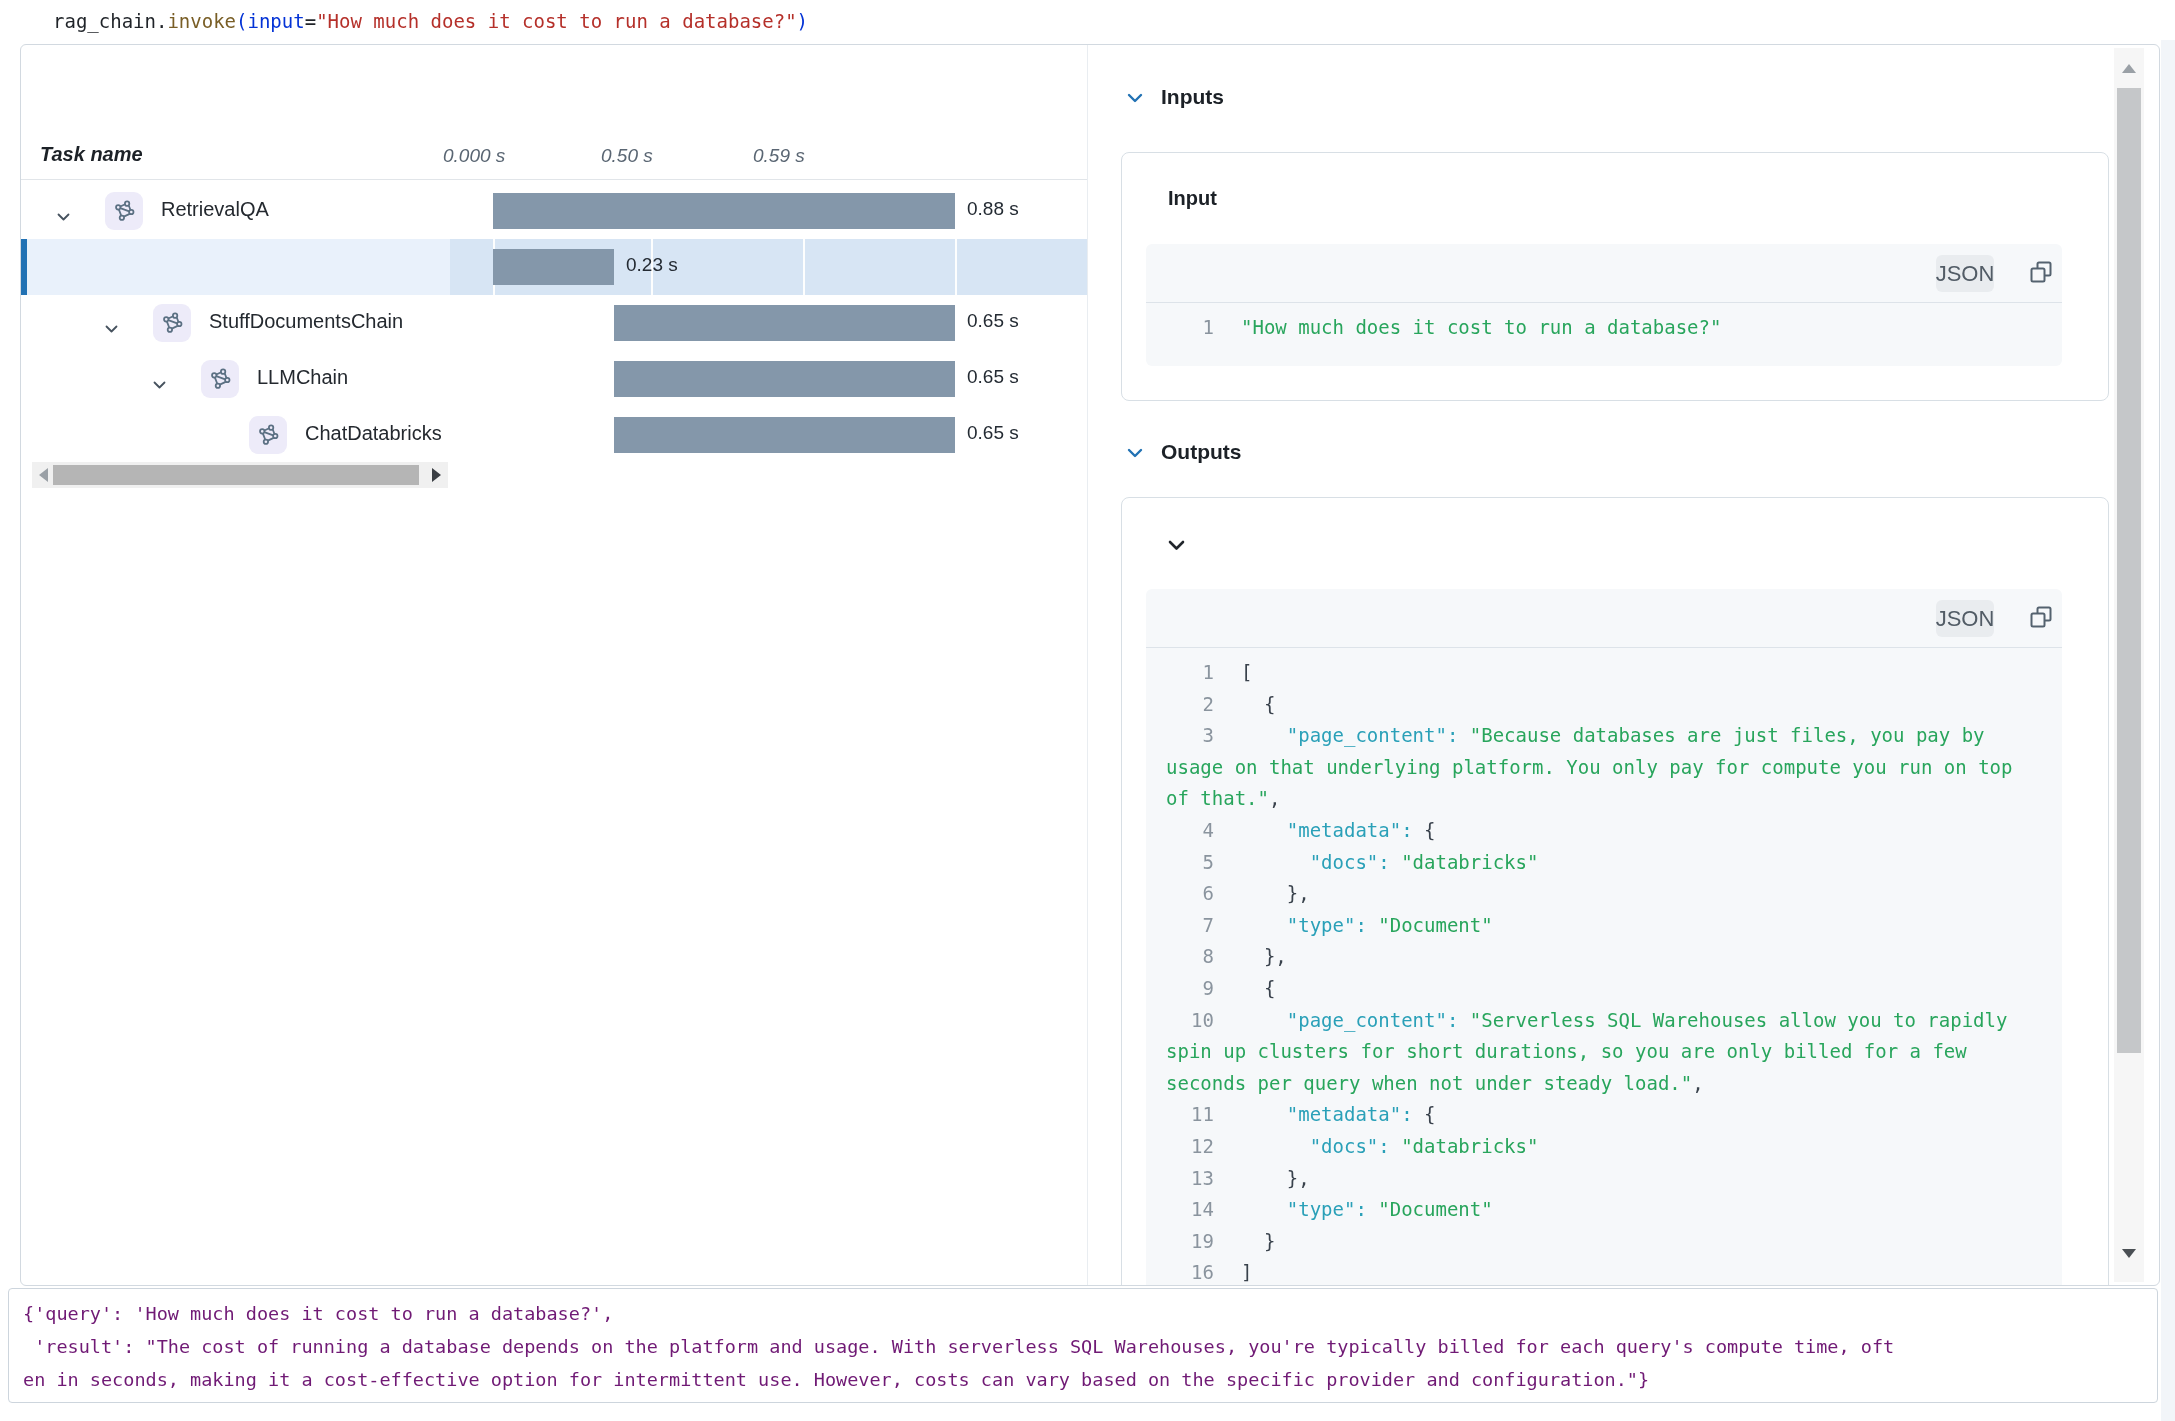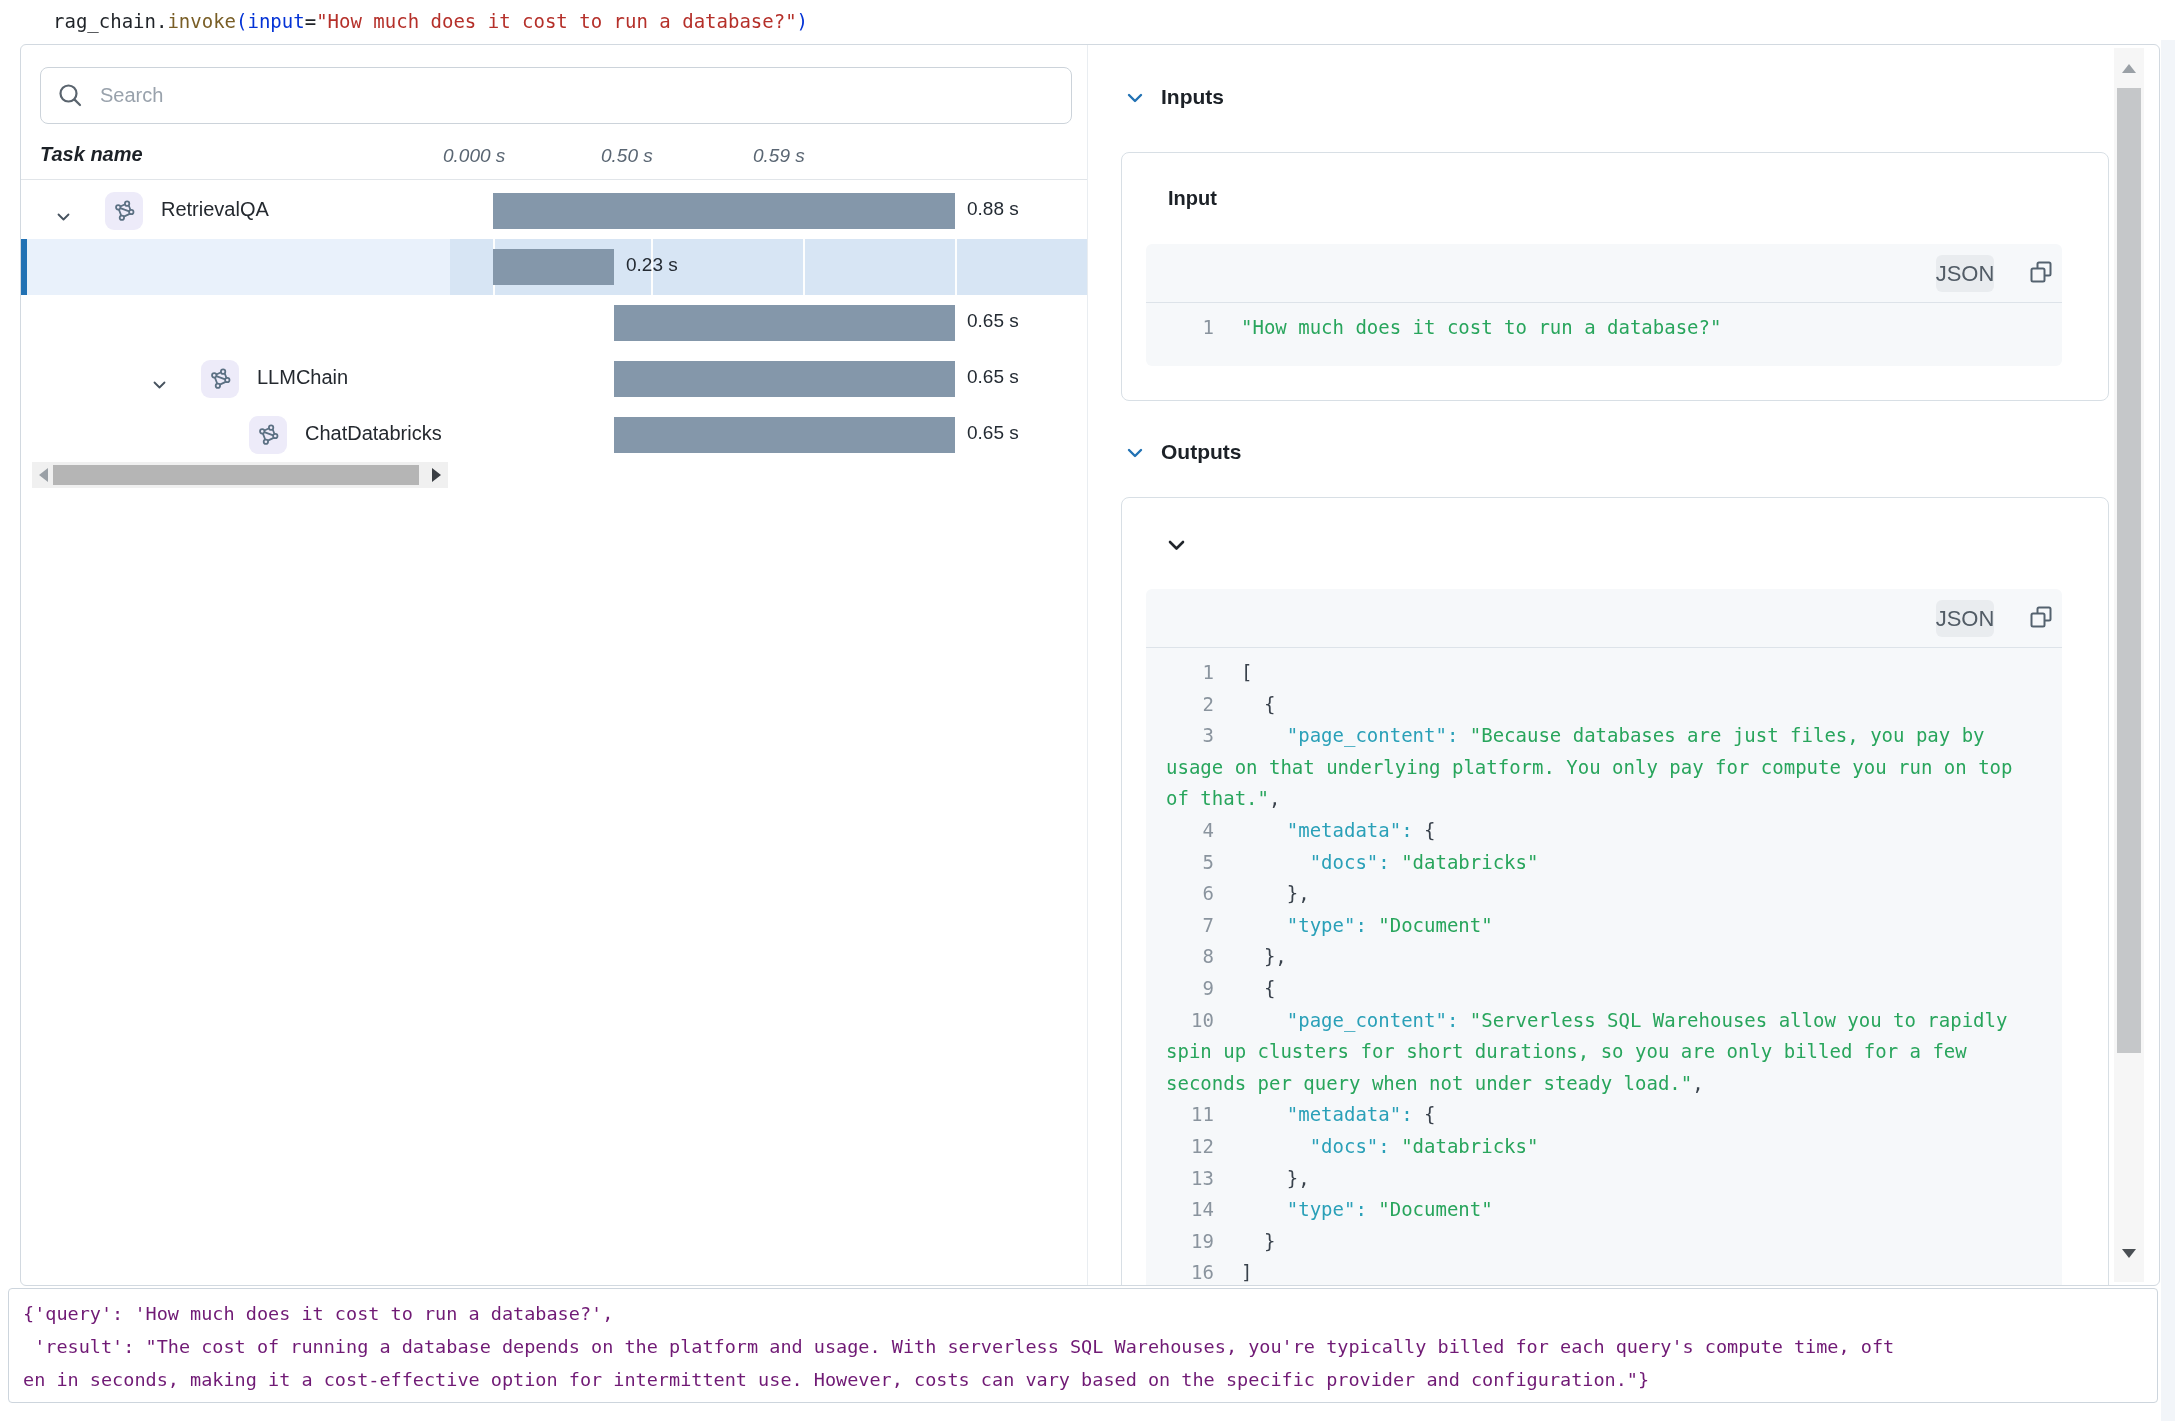--- a/index.html
+++ b/index.html
@@ -85,27 +85,20 @@
 </head>
 <body>
 
 <div class="rstrip"></div>
 
 <div id="top-code"><span class="c-pl">rag_chain.</span><span class="c-fn">invoke</span><span class="c-br">(</span><span class="c-pr">input</span><span class="c-pl">=</span><span class="c-st">"How much does it cost to run a database?"</span><span class="c-br">)</span></div>
 
 <div class="panel">
 
   <div class="left-pane">
-    <div class="search-box">
-      <svg width="27" height="27" viewBox="0 0 27 27" fill="none" stroke="#5a646e" stroke-width="2.2" stroke-linecap="round">
-        <circle cx="11.5" cy="11.5" r="8"></circle>
-          <path d="M17.6 17.6 L23 23"></path>
-      </svg>
-      <input placeholder="Search" style="">
-    </div>
 
     <div class="tree-header">
       <span class="task-col">Task name</span>
       <div id="tick-labels">
           <span class="tick" style="left:422px">0.000 s</span>
           <span class="tick" style="left:580px">0.50 s</span>
           <span class="tick" style="left:732px">0.59 s</span>
         </div>
     </div>
 
@@ -134,20 +127,35 @@
             <i style="left:43px"></i>
             <i style="left:201px"></i>
             <i style="left:353px"></i>
             <i style="left:505px"></i>
           </div>
           <div class="sel-accent"></div>
           <div class="tbar" style="left:472px;width:121px"></div>
           <span class="tdur" style="left:605px">0.23 s</span>
         </div>
         <div class="trow" style="top:250px">
+          <div class="name-clip">
+            <span class="tchev" style="left:84px"><svg width="13" height="8" viewBox="0 0 13 8" fill="none" stroke="#46525e" stroke-width="1.8" stroke-linecap="round" stroke-linejoin="round">
+                <path d="M1.5 1.5 6.5 6.5 11.5 1.5"></path>
+              </svg></span>
+            <span class="ticonbox" style="left:132px">
+              <svg width="23" height="23" viewBox="0 0 22 22" fill="none" stroke="#5b7083" stroke-width="1.7">
+                <circle cx="5" cy="7" r="2.1"></circle>
+                <circle cx="13.5" cy="3.5" r="2.1"></circle>
+                <circle cx="17.5" cy="11.5" r="2.1"></circle>
+                <circle cx="8.5" cy="17" r="2.1"></circle>
+                <path d="M7 6.2 11.6 4.1 M15.1 5.2 16.7 9.6 M16 13.3 10.3 15.9 M7.9 15.1 5.6 9 M7 7.8 15.5 10.9"></path>
+              </svg>
+            </span>
+            <span class="tlabel" style="left:188px;max-width:241px;overflow:hidden;display:inline-block;">StuffDocumentsChain</span>
+          </div>
           <div class="tbar" style="left:593px;width:341px"></div>
           <span class="tdur" style="left:946px">0.65 s</span>
         </div>
         <div class="trow" style="top:306px">
           <div class="name-clip">
             <span class="tchev" style="left:132px"><svg width="13" height="8" viewBox="0 0 13 8" fill="none" stroke="#46525e" stroke-width="1.8" stroke-linecap="round" stroke-linejoin="round">
                 <path d="M1.5 1.5 6.5 6.5 11.5 1.5"></path>
               </svg></span>
             <span class="ticonbox" style="left:180px">
               <svg width="23" height="23" viewBox="0 0 22 22" fill="none" stroke="#5b7083" stroke-width="1.7">

